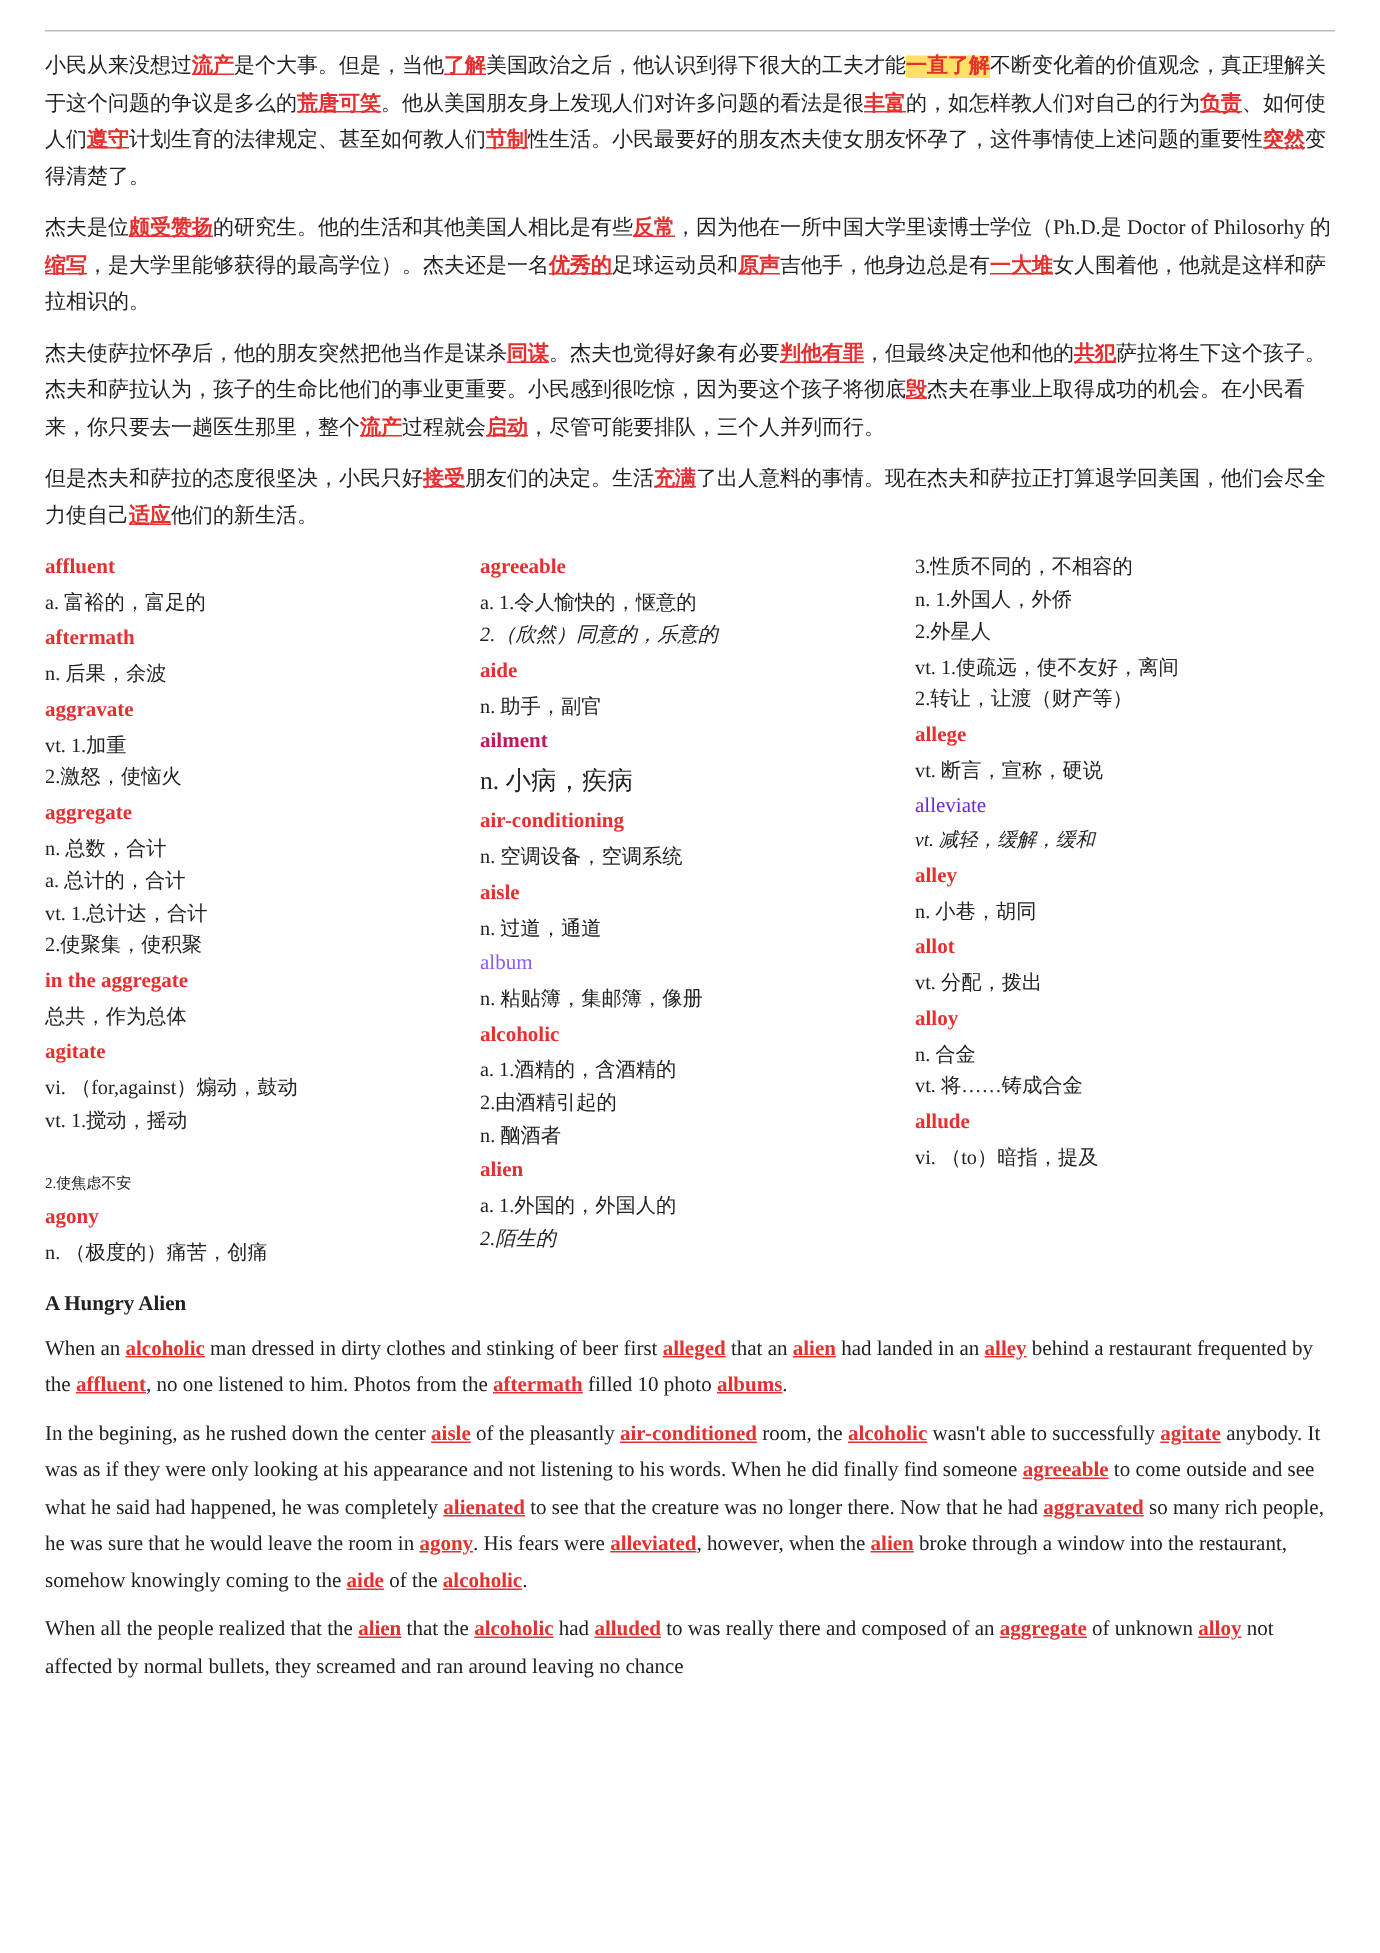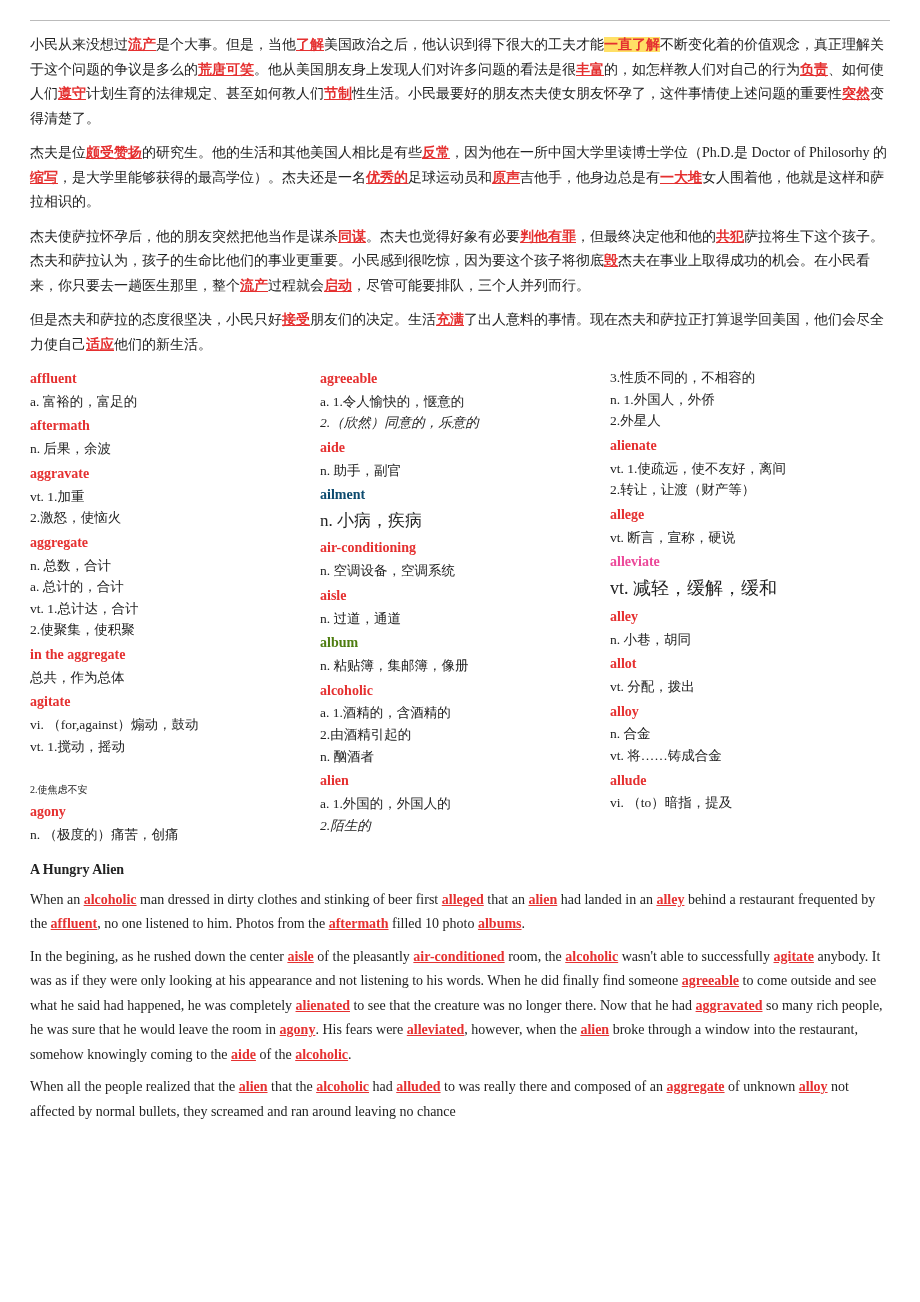--- a/index.html
+++ b/index.html
@@ -105,33 +105,33 @@
         <div class="word-entry">
           <div style="color: rgb(229, 48, 48); font-weight: bold; font-size: 14px;">agreeable</div>
           <div style="font-size: 13.5px; line-height: 1.6;">a. 1.令人愉快的，惬意的</div>
           <div style="font-size: 13.5px; line-height: 1.6; font-style: italic;">2.（欣然）同意的，乐意的</div>
         </div>
         <div class="word-entry">
           <div style="color: rgb(229, 48, 48); font-weight: bold; font-size: 14px;">aide</div>
           <div style="font-size: 13.5px; line-height: 1.6;">n. 助手，副官</div>
         </div>
         <div class="word-entry">
-          <div style="color: #0c4a6e; font-weight: bold; font-size: 14px;">ailment</div>
+          <div style="color: #be185d; font-weight: bold; font-size: 14px;">ailment</div>
           <div style="font-size: 17px; line-height: 1.6;">n. 小病，疾病</div>
         </div>
         <div class="word-entry">
           <div style="color: rgb(229, 48, 48); font-weight: bold; font-size: 14px;">air-conditioning</div>
           <div style="font-size: 13.5px; line-height: 1.6;">n. 空调设备，空调系统</div>
         </div>
         <div class="word-entry">
           <div style="color: rgb(229, 48, 48); font-weight: bold; font-size: 14px;">aisle</div>
           <div style="font-size: 13.5px; line-height: 1.6;">n. 过道，通道</div>
         </div>
         <div class="word-entry">
-          <div style="color: #4d7c0f; font-weight: bold; font-size: 14px;">album</div>
+          <div style="color: #8b5cf6; font-weight: normal; font-size: 14px;">album</div>
           <div style="font-size: 13.5px; line-height: 1.6;">n. 粘贴簿，集邮簿，像册</div>
         </div>
         <div class="word-entry">
           <div style="color: rgb(229, 48, 48); font-weight: bold; font-size: 14px;">alcoholic</div>
           <div style="font-size: 13.5px; line-height: 1.6;">a. 1.酒精的，含酒精的</div>
           <div style="font-size: 13.5px; line-height: 1.6;">2.由酒精引起的</div>
           <div style="font-size: 13.5px; line-height: 1.6;">n. 酗酒者</div>
         </div>
         <div class="word-entry">
           <div style="color: rgb(229, 48, 48); font-weight: bold; font-size: 14px;">alien</div>
@@ -139,31 +139,30 @@
           <div style="font-size: 13.5px; line-height: 1.6; font-style: italic;">2.陌生的</div>
         </div>
       </div>
       <div>
         <div class="word-entry">
           <div style="font-size: 13.5px; line-height: 1.6;">3.性质不同的，不相容的</div>
           <div style="font-size: 13.5px; line-height: 1.6;">n. 1.外国人，外侨</div>
           <div style="font-size: 13.5px; line-height: 1.6;">2.外星人</div>
         </div>
         <div class="word-entry">
-          <div style="color: rgb(229, 48, 48); font-weight: bold; font-size: 14px;">alienate</div>
           <div style="font-size: 13.5px; line-height: 1.6;">vt. 1.使疏远，使不友好，离间</div>
           <div style="font-size: 13.5px; line-height: 1.6;">2.转让，让渡（财产等）</div>
         </div>
         <div class="word-entry">
           <div style="color: rgb(229, 48, 48); font-weight: bold; font-size: 14px;">allege</div>
           <div style="font-size: 13.5px; line-height: 1.6;">vt. 断言，宣称，硬说</div>
         </div>
         <div class="word-entry">
-          <div style="color: #ec4899; font-weight: bold; font-size: 14px;">alleviate</div>
-          <div style="font-size: 18px; line-height: 1.6;">vt. 减轻，缓解，缓和</div>
+          <div style="color: #6d28d9; font-weight: normal; font-size: 14px;">alleviate</div>
+          <div style="font-size: 13px; line-height: 1.6; font-style: italic;">vt. 减轻，缓解，缓和</div>
         </div>
         <div class="word-entry">
           <div style="color: rgb(229, 48, 48); font-weight: bold; font-size: 14px;">alley</div>
           <div style="font-size: 13.5px; line-height: 1.6;">n. 小巷，胡同</div>
         </div>
         <div class="word-entry">
           <div style="color: rgb(229, 48, 48); font-weight: bold; font-size: 14px;">allot</div>
           <div style="font-size: 13.5px; line-height: 1.6;">vt. 分配，拨出</div>
         </div>
         <div class="word-entry">

